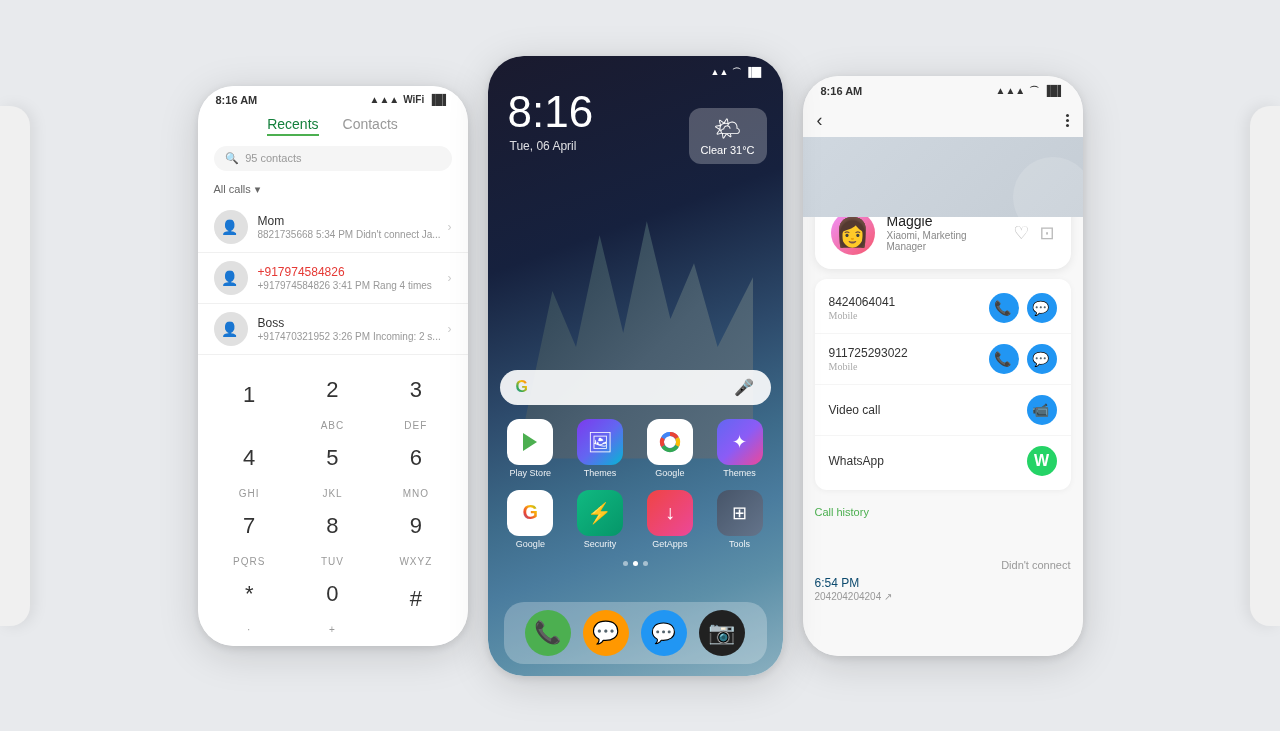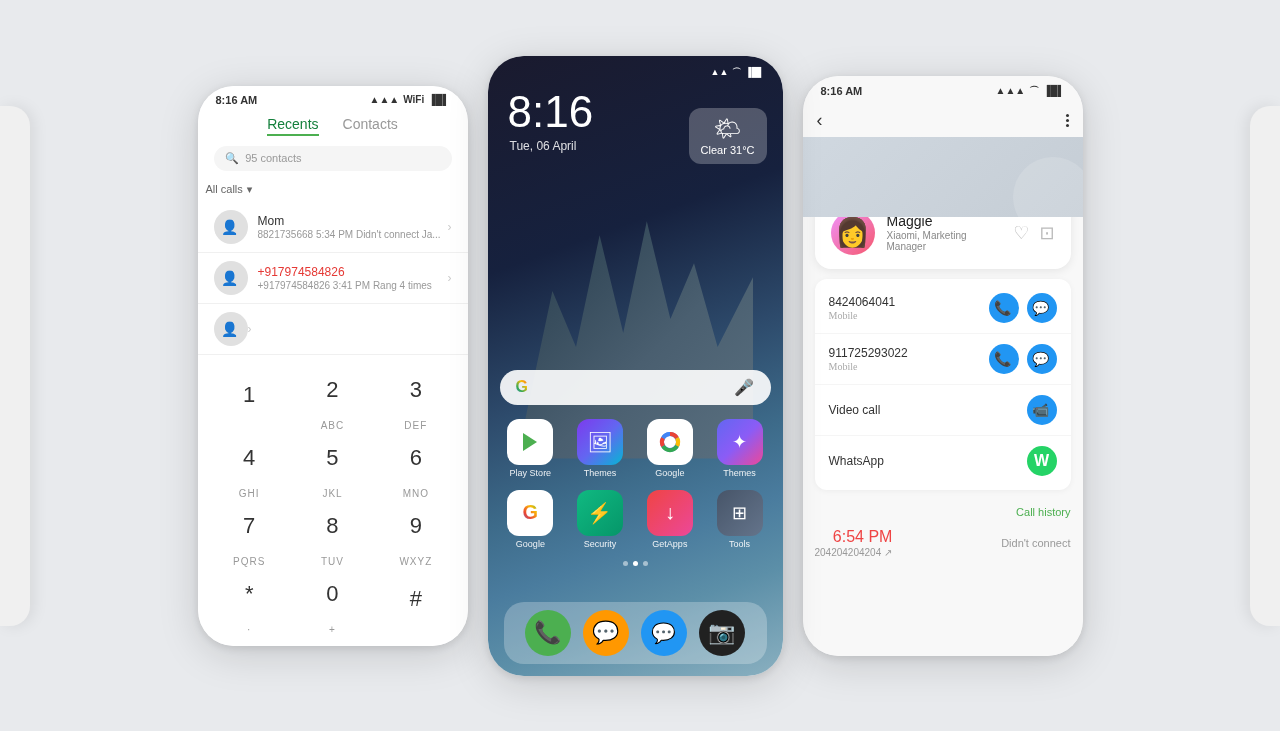--- a/index.html
+++ b/index.html
@@ -135,21 +135,21 @@
       font-size: 11px;
       color: #999;
     }
 
     .search-icon-small {
       color: #999;
       font-size: 11px;
     }
 
     .all-calls {
-      padding: 4px 8px 6px;
+      padding: 4px 16px 6px;
       font-size: 11px;
       color: #666;
       display: flex;
       align-items: center;
       gap: 4px;
     }
 
     .call-list {
       flex: 0 0 auto;
     }
@@ -611,39 +611,39 @@
       color: #333;
       flex: 1;
     }
 
     .video-icon-btn {
       background: #2196F3;
     }
 
     .call-history-section {
       margin: 0 12px;
-      text-align: right;
     }
 
     .call-history-label {
       font-size: 11px;
       color: #4CAF50;
       padding: 6px 0 4px;
     }
 
     .call-history-item {
       display: flex;
       align-items: center;
       justify-content: space-between;
       padding: 6px 0;
     }
 
     .call-history-time {
-      font-size: 16px;
-      color: #ef4444;
+      font-size: 12px;
+      color: #0c4a6e;
+      margin-top: 48px;
     }
 
     .call-history-number {
       font-size: 10px;
       color: #999;
       margin-top: 1px;
     }
 
     .call-history-status {
       font-size: 11px;
@@ -699,20 +699,24 @@
           <div class="call-avatar">👤</div>
           <div class="call-info">
             <div class="call-name red">+917974584826</div>
             <div class="call-detail">+917974584826  3:41 PM  Rang 4 times</div>
           </div>
           <div class="call-arrow">›</div>
         </div>
 
         <div class="call-item">
           <div class="call-avatar">👤</div>
+          <div class="call-info">
+            <div class="call-name">Boss</div>
+            <div class="call-detail">+917470321952  3:26 PM  Incoming: 2 s...</div>
+          </div>
           <div class="call-arrow">›</div>
         </div>
       </div>
 
       <div class="dialer-divider"></div>
 
       <div class="numpad">
         <div class="num-key">
             <span class="num-digit">1</span>
             <span class="num-letters"></span>

